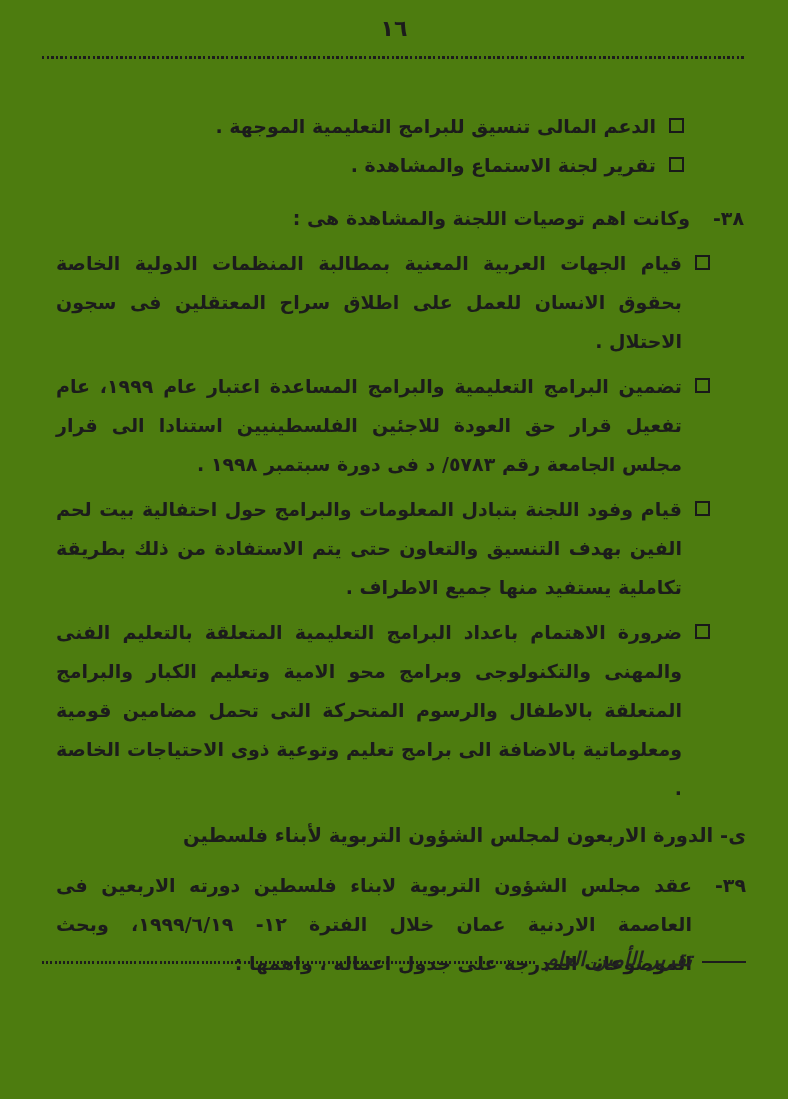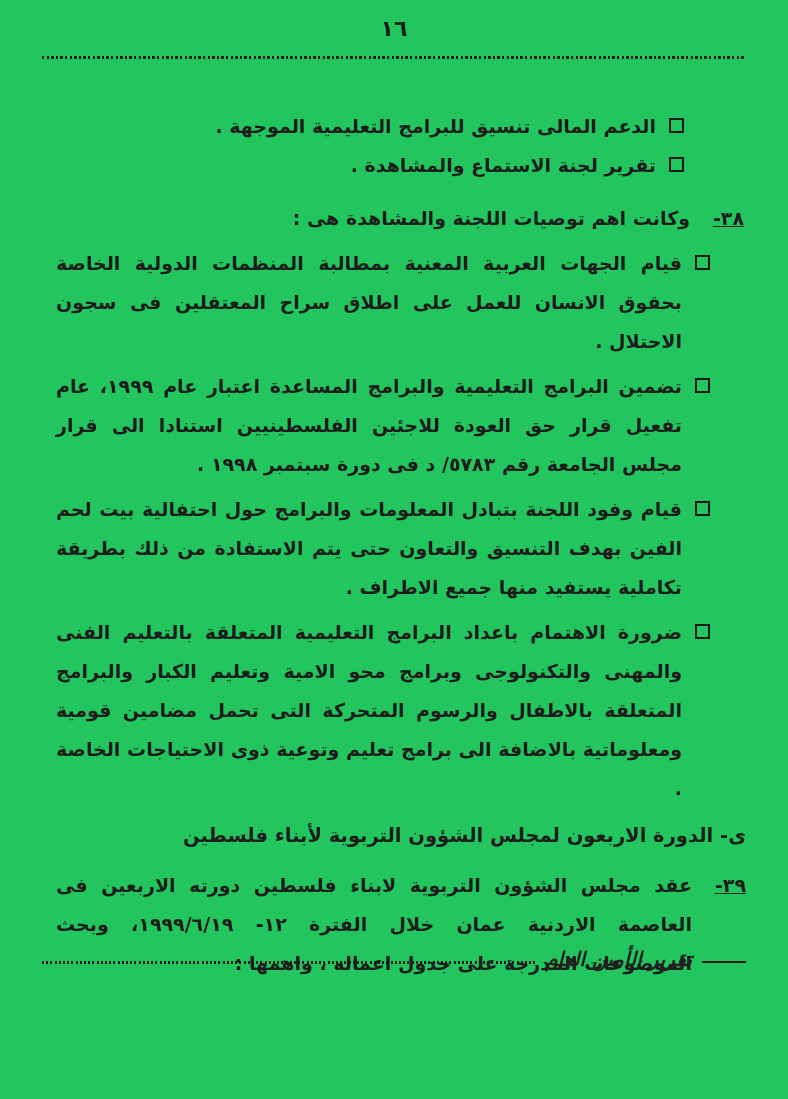--- a/index.html
+++ b/index.html
@@ -1,21 +1,21 @@
 <!DOCTYPE html>
 <html><head>
 <meta charset="utf-8">
 <style>
   * { margin:0; padding:0; box-sizing:border-box; }
   html,body { background:#e8e8e8; }
   .page {
     position:relative;
     width:788px; height:1099px;
     margin:0 auto;
-    background:#22c55e;
+    background:#4d7c0f;
     color:#1c1c1c;
     font-family:"DejaVu Sans", sans-serif;
     padding:12px 42px 0 42px;
     overflow:hidden;
   }
   .page-number {
     text-align:center;
     font-size:22px; font-weight:700;
     letter-spacing:3px;
     height:34px; line-height:34px;
@@ -35,21 +35,21 @@
     margin-top:11px;
     background:transparent;
   }
   .txt { flex:1; text-align:justify; line-height:39px; }
 
   .top-list { padding-right:62px; padding-left:10px; }
   .top-list li { line-height:39px; }
 
   .para { display:flex; gap:8px; line-height:39px; }
   .para-38 { margin-top:14px; padding-right:2px; }
-  .num { flex:0 0 46px; white-space:nowrap;text-decoration:underline; }
+  .num { flex:0 0 46px; white-space:nowrap; }
   .ptxt { flex:1; text-align:justify; }
 
   .rec-list { padding-right:36px; padding-left:14px; }
   .rec-list li { margin-top:6px; }
 
   .heading {
     margin-top:14px;
     text-align:right;
     font-size:19.5px; font-weight:700;
     line-height:28px;

